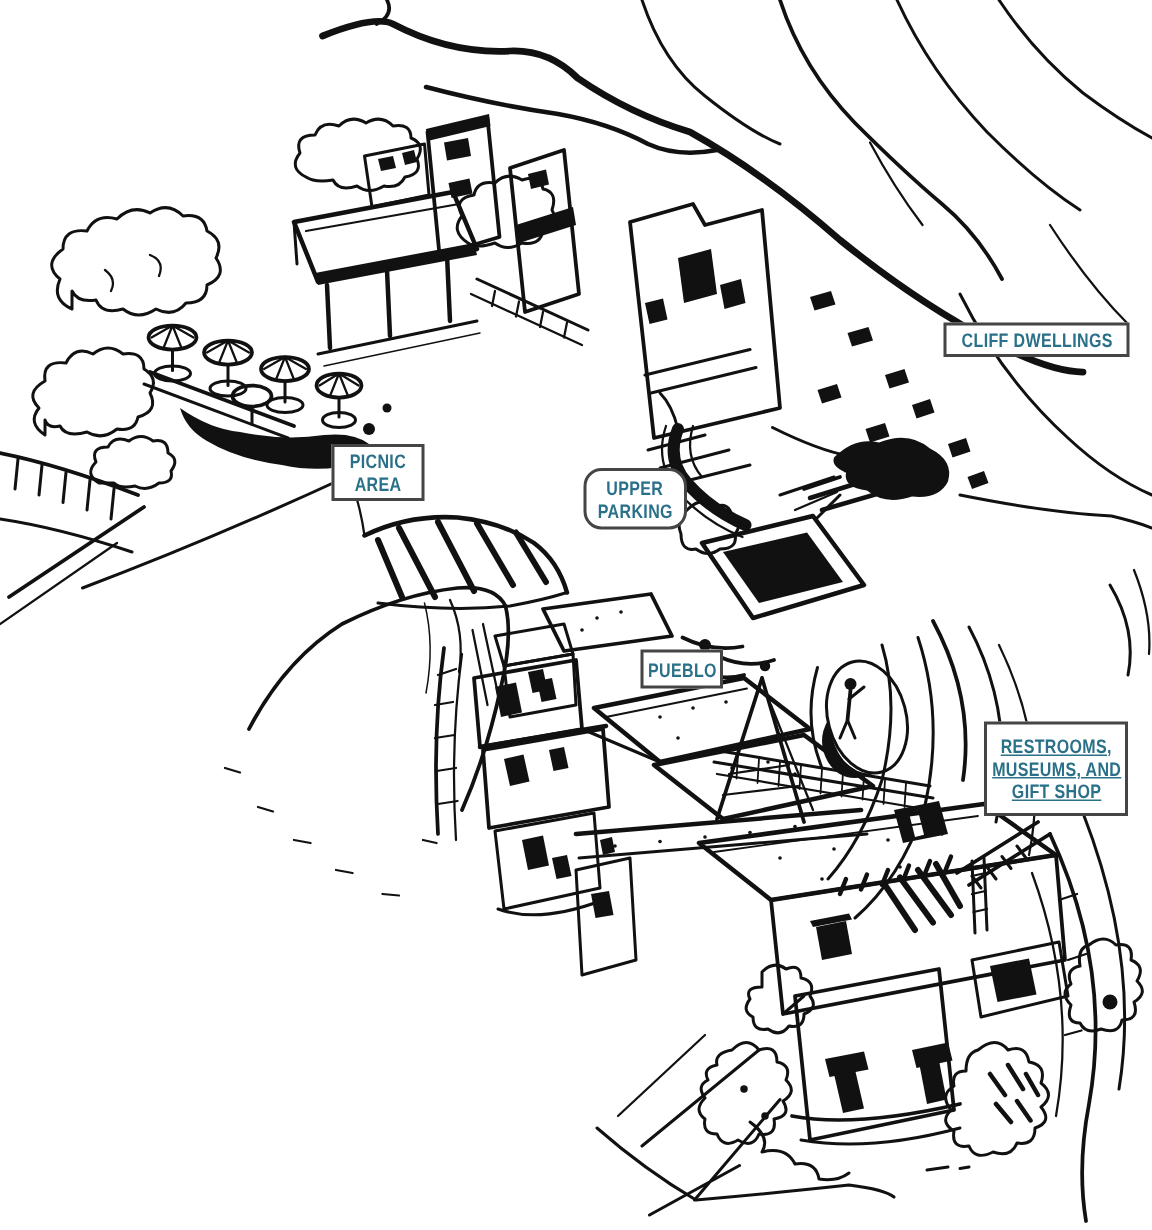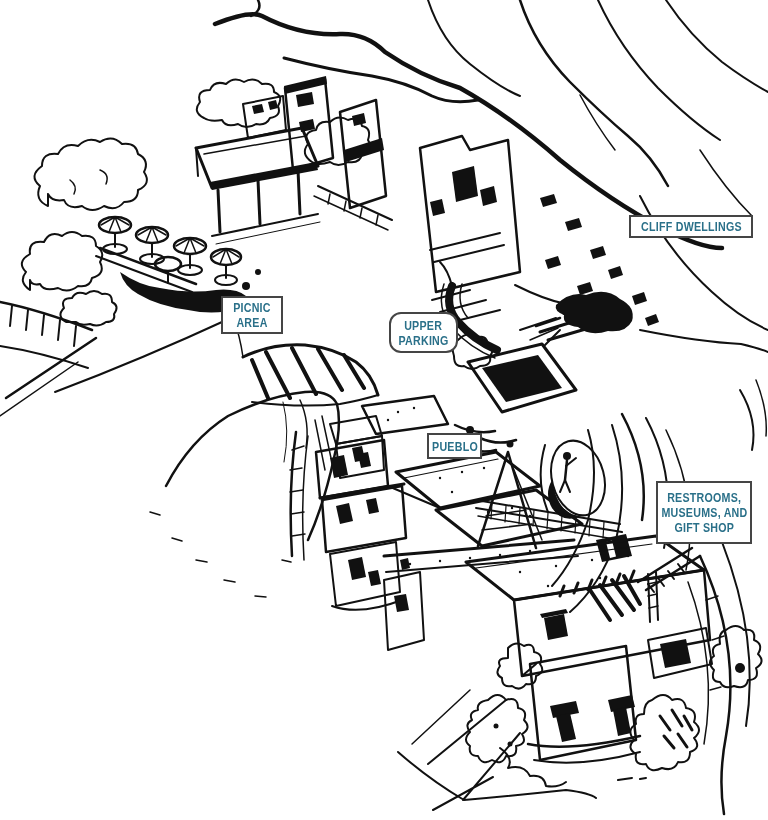--- a/index.html
+++ b/index.html
@@ -319,19 +319,19 @@
   <div class="map-label" style="left:389px;top:312px;width:69px;height:41px;border-radius:12px;">
     <span class="tx">UPPER</span>
     <span class="tx">PARKING</span>
   </div>
 
 
   <div class="map-label" style="left:383px;top:433px;width:55px;height:26px;margin-left:44px;">
     <span class="tx">PUEBLO</span>
   </div>
 
-  <div class="map-label" style="left:656px;top:481px;width:96px;height:63px;">
+  <div class="map-label" style="left:656px;top:481px;width:96px;height:63px;text-decoration:underline;">
     <span class="tx">RESTROOMS,</span>
     <span class="tx">MUSEUMS, AND</span>
     <span class="tx">GIFT SHOP</span>
   </div>
 
 </div>
 
 </body></html>

